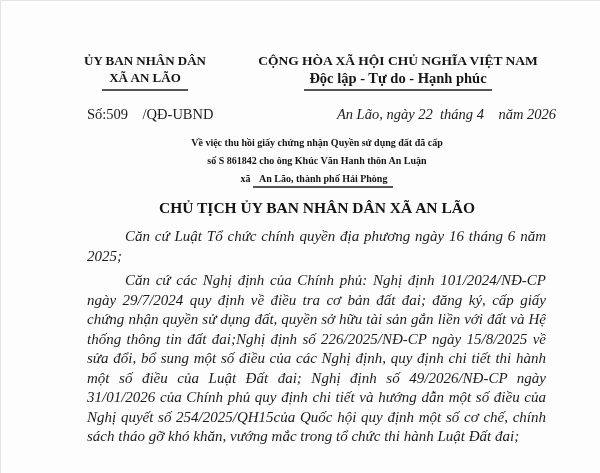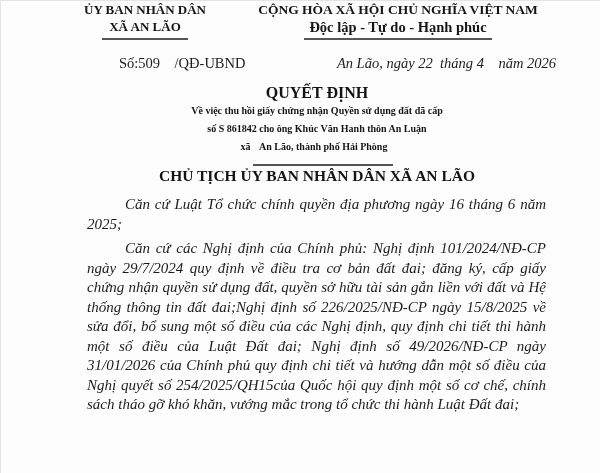--- a/index.html
+++ b/index.html
@@ -16,20 +16,21 @@
     background: #fdfdfd;
     border-top: 1px solid #e4e4e4;
     border-left: 1px solid #e4e4e4;
     font-family: "Liberation Serif", "DejaVu Serif", serif;
     color: #1c1c1c;
   }
 
   
   .header-row {
     display: flex;
+    padding-top: 51px;
   }
   .org-block {
     margin-left: 60px;
     width: 168px;
     text-align: center;
     font-weight: bold;
     font-size: 13px;
     line-height: 17px;
     color: #161616;
   }
@@ -57,21 +58,20 @@
   .nat-underline {
     display: inline-block;
     padding: 0 5px 2px 5px;
     border-bottom: 2px solid #555555;
   }
 
   
   .subheader-row {
     display: flex;
     margin-top: 14px;
-    margin-left: 32px;
   }
   .doc-number {
     margin-left: 86px;
     font-size: 14.5px;
     line-height: 18px;
     white-space: pre;
   }
   .dateline {
     margin-left: auto;
     margin-right: 44px;
@@ -94,21 +94,21 @@
   .title-heading {
     font-size: 16px;
     line-height: 19px;
   }
   .title-sub {
     font-size: 10px;
     line-height: 18px;
   }
   .t3-prefix { white-space: pre; }
   .t3-underlined {
-    padding: 0 6px 12px 6px;
+    padding: 0 6px 2px 6px;
     border-bottom: 2px solid #555555;
   }
 
   
   .authority-heading {
     margin: 10px 0 0 86px;
     width: 460px;
     text-align: center;
     font-weight: bold;
     font-size: 15.5px;
@@ -153,21 +153,20 @@
       </div>
     </div>
   </div>
 
   <div class="subheader-row">
     <div class="doc-number">Số:509    /QĐ-UBND</div>
     <div class="dateline">An Lão, ngày 22  tháng 4    năm 2026</div>
   </div>
 
   <div class="title-block">
-    <div class="title-heading">QUYẾT ĐỊNH</div>
     <div class="title-sub">Về việc thu hồi giấy chứng nhận Quyền sử dụng đất đã cấp</div>
     <div class="title-sub">số S 861842 cho ông Khúc Văn Hanh thôn An Luận</div>
     <div class="title-sub">
       <span class="t3-prefix">xã </span><span class="t3-underlined">An Lão, thành phố Hải Phòng</span>
     </div>
   </div>
 
   <div class="authority-heading">CHỦ TỊCH ỦY BAN NHÂN DÂN XÃ AN LÃO</div>
 
   <div class="body-text">

